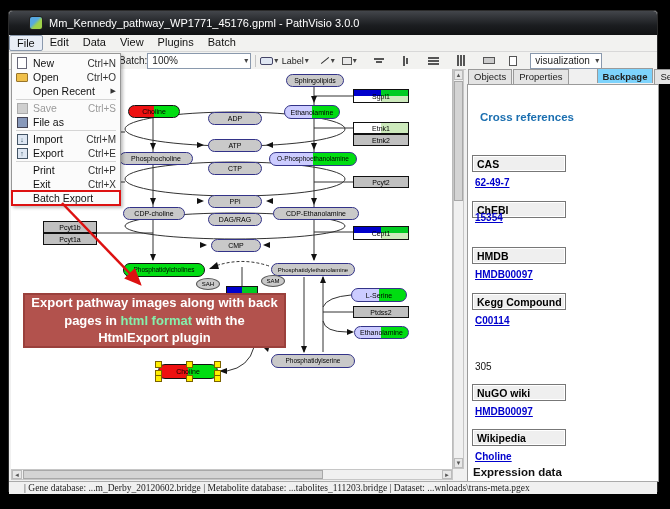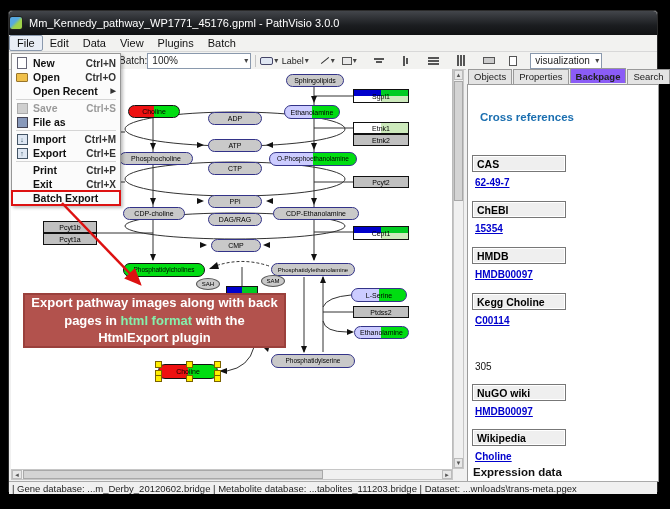--- a/index.html
+++ b/index.html
@@ -5,25 +5,25 @@
   html,body{margin:0;padding:0;}
   body{width:670px;height:509px;background:#000;position:relative;overflow:hidden;
        font-family:"Liberation Sans",sans-serif;}
   .abs{position:absolute;box-sizing:border-box;}
 
   
   #window{left:8px;top:10px;width:650px;height:482px;background:#f0f0f0;
           border:1px solid #2b2b2b;border-radius:4px 4px 0 0;}
   #titlebar{left:0;top:0;width:100%;height:24px;border-radius:4px 4px 0 0;
             background:linear-gradient(#43464b,#1b1d20 60%,#101113);
-            display:flex;align-items:center;color:#fff;font-size:11px;padding-left:0;}
+            display:flex;align-items:center;color:#fff;font-size:11px;padding-left:20px;}
   #app-icon{width:12px;height:12px;border-radius:3px;margin-right:6px;
             background:linear-gradient(135deg,#57a8e0 40%,#9fd24a 60%);border:1px solid #222;}
   #menubar{left:0;top:24px;width:100%;height:17px;background:#f2f2f0;border-bottom:1px solid #d8d8d8;
-           display:flex;align-items:center;font-size:11px;color:#111;}
+           display:flex;font-size:11px;color:#111;}
   .menu-item{padding:1px 7px;}
   .menu-item.open{border:1px solid #8a99ad;background:#e9eef6;border-radius:2px;}
   #toolbar{left:0;top:41px;width:100%;height:18px;background:#f2f2f0;border-bottom:1px solid #c9c9c9;
            font-size:10px;color:#222;}
   .tb{display:flex;align-items:center;height:100%;}
   .combo{background:#fff;border:1px solid #8a99ad;height:14px;display:flex;align-items:center;
          justify-content:space-between;font-size:10px;padding:0 2px 0 4px;}
   .caret{font-size:8px;color:#444;line-height:1;}
   .icon-btn{width:18px;height:15px;display:flex;align-items:center;justify-content:center;gap:1px;}
   .bar{background:#555;}
@@ -58,38 +58,38 @@
   
   .sb{background:#f0f0f0;border:1px solid #c6c6c6;}
   .sb-btn{background:#e8e8e8;border:1px solid #bbb;color:#555;font-size:6px;display:flex;
           align-items:center;justify-content:center;}
   .sb-thumb{background:#d4d4d4;border:1px solid #a8a8a8;}
 
   
   #sidebar{left:457px;top:58px;width:193px;height:412px;background:#f0f0f0;}
   .tabs{position:absolute;left:2px;top:0;height:15px;display:flex;font-size:9.5px;color:#222;}
   .tab{border:1px solid #9a9a9a;border-bottom:none;background:#e4e4e4;padding:1px 5px;margin-right:1px;}
-  .tab.active{background:#8b5cf6;font-weight:bold;position:relative;top:-1px;padding-top:2px;}
+  .tab.active{background:#7dd3fc;font-weight:bold;position:relative;top:-1px;padding-top:2px;margin-left:27px;}
   #side-content{position:absolute;left:1px;top:15px;width:190px;height:396px;background:#fff;
                 border:1px solid #9a9a9a;overflow:hidden;}
   #xref-header{position:absolute;left:12px;top:26px;font-size:11.5px;font-weight:bold;color:#1b6fb0;}
   .xsec-title{position:absolute;left:4px;width:88px;height:15px;border:1px solid #777;background:#efefef;
               font-size:10.5px;font-weight:bold;display:flex;align-items:center;padding-left:4px;box-shadow:inset 0 0 0 1px #fff;}
   .xsec-val{position:absolute;left:7px;font-size:10px;font-weight:bold;color:#0000cc;text-decoration:underline;}
   .xsec-val.plain{color:#111;text-decoration:none;font-weight:normal;}
   #expr-header{position:absolute;left:5px;top:381px;font-size:11.5px;font-weight:bold;color:#111;}
 
   
   #statusbar{left:0;top:470px;width:100%;height:13px;background:#f0f0f0;border-top:1px solid #aaa;
-             font-size:9.5px;color:#222;display:flex;align-items:center;padding-left:3px;white-space:nowrap;}
+             font-size:9.5px;color:#222;display:flex;align-items:center;padding-left:15px;white-space:nowrap;font-family:Liberation Serif, serif;}
 
   
   #file-menu{left:2px;top:42px;width:110px;height:153px;background:#fbfbfb;border:1px solid #979797;
              box-shadow:2px 2px 3px rgba(0,0,0,.25);z-index:40;font-size:10.5px;color:#111;padding-top:2px;}
-  .mi{height:14px;display:flex;align-items:center;padding:0 4px 0 3px;font-weight:bold;}
+  .mi{height:14px;display:flex;align-items:center;padding:0 4px 0 3px;}
   .mi .mic{width:14px;height:11px;display:flex;align-items:center;justify-content:center;margin-right:4px;}
   .mi .lab{flex:1;}
   .mi .sc{color:#333;font-size:10px;text-align:right;}
   .mi.disabled{color:#9a9a9a;}
   .mi.disabled .sc{color:#9a9a9a;}
   .msep{height:1px;background:#d5d5d5;margin:1px 4px;}
   .mi.hl{outline:2px solid #dd1111;outline-offset:-1px;}
   .ic-doc{width:8px;height:10px;background:#fff;border:1px solid #667;}
   .ic-folder{width:10px;height:7px;background:#f0c04a;border:1px solid #98742a;border-radius:1px;}
   .ic-save{width:9px;height:9px;background:#8899bb;border:1px solid #445;}
@@ -297,26 +297,26 @@
       <span class="tab">Search</span>
 
     </div>
     <div id="side-content">
       <div id="xref-header">Cross references</div>
 
       <div class="xsec-title" style="top:70px;">CAS</div>
       <a class="xsec-val" style="top:92px;">62-49-7</a>
 
       <div class="xsec-title" style="top:116px;">ChEBI</div>
-      <a class="xsec-val" style="top:138px;">15354</a>
+      <a class="xsec-val" style="top:127px;">15354</a>
 
       <div class="xsec-title" style="top:162px;">HMDB</div>
       <a class="xsec-val" style="top:184px;">HMDB00097</a>
 
-      <div class="xsec-title" style="top:208px;">Kegg Choline</div>
+      <div class="xsec-title" style="top:208px;">Kegg Compound</div>
       <a class="xsec-val" style="top:230px;">C00114</a>
 
       <span class="xsec-val plain" style="top:276px;">305</span>
 
       <div class="xsec-title" style="top:299px;">NuGO wiki</div>
       <a class="xsec-val" style="top:321px;">HMDB00097</a>
 
       <div class="xsec-title" style="top:344px;">Wikipedia</div>
       <a class="xsec-val" style="top:366px;">Choline</a>
 

